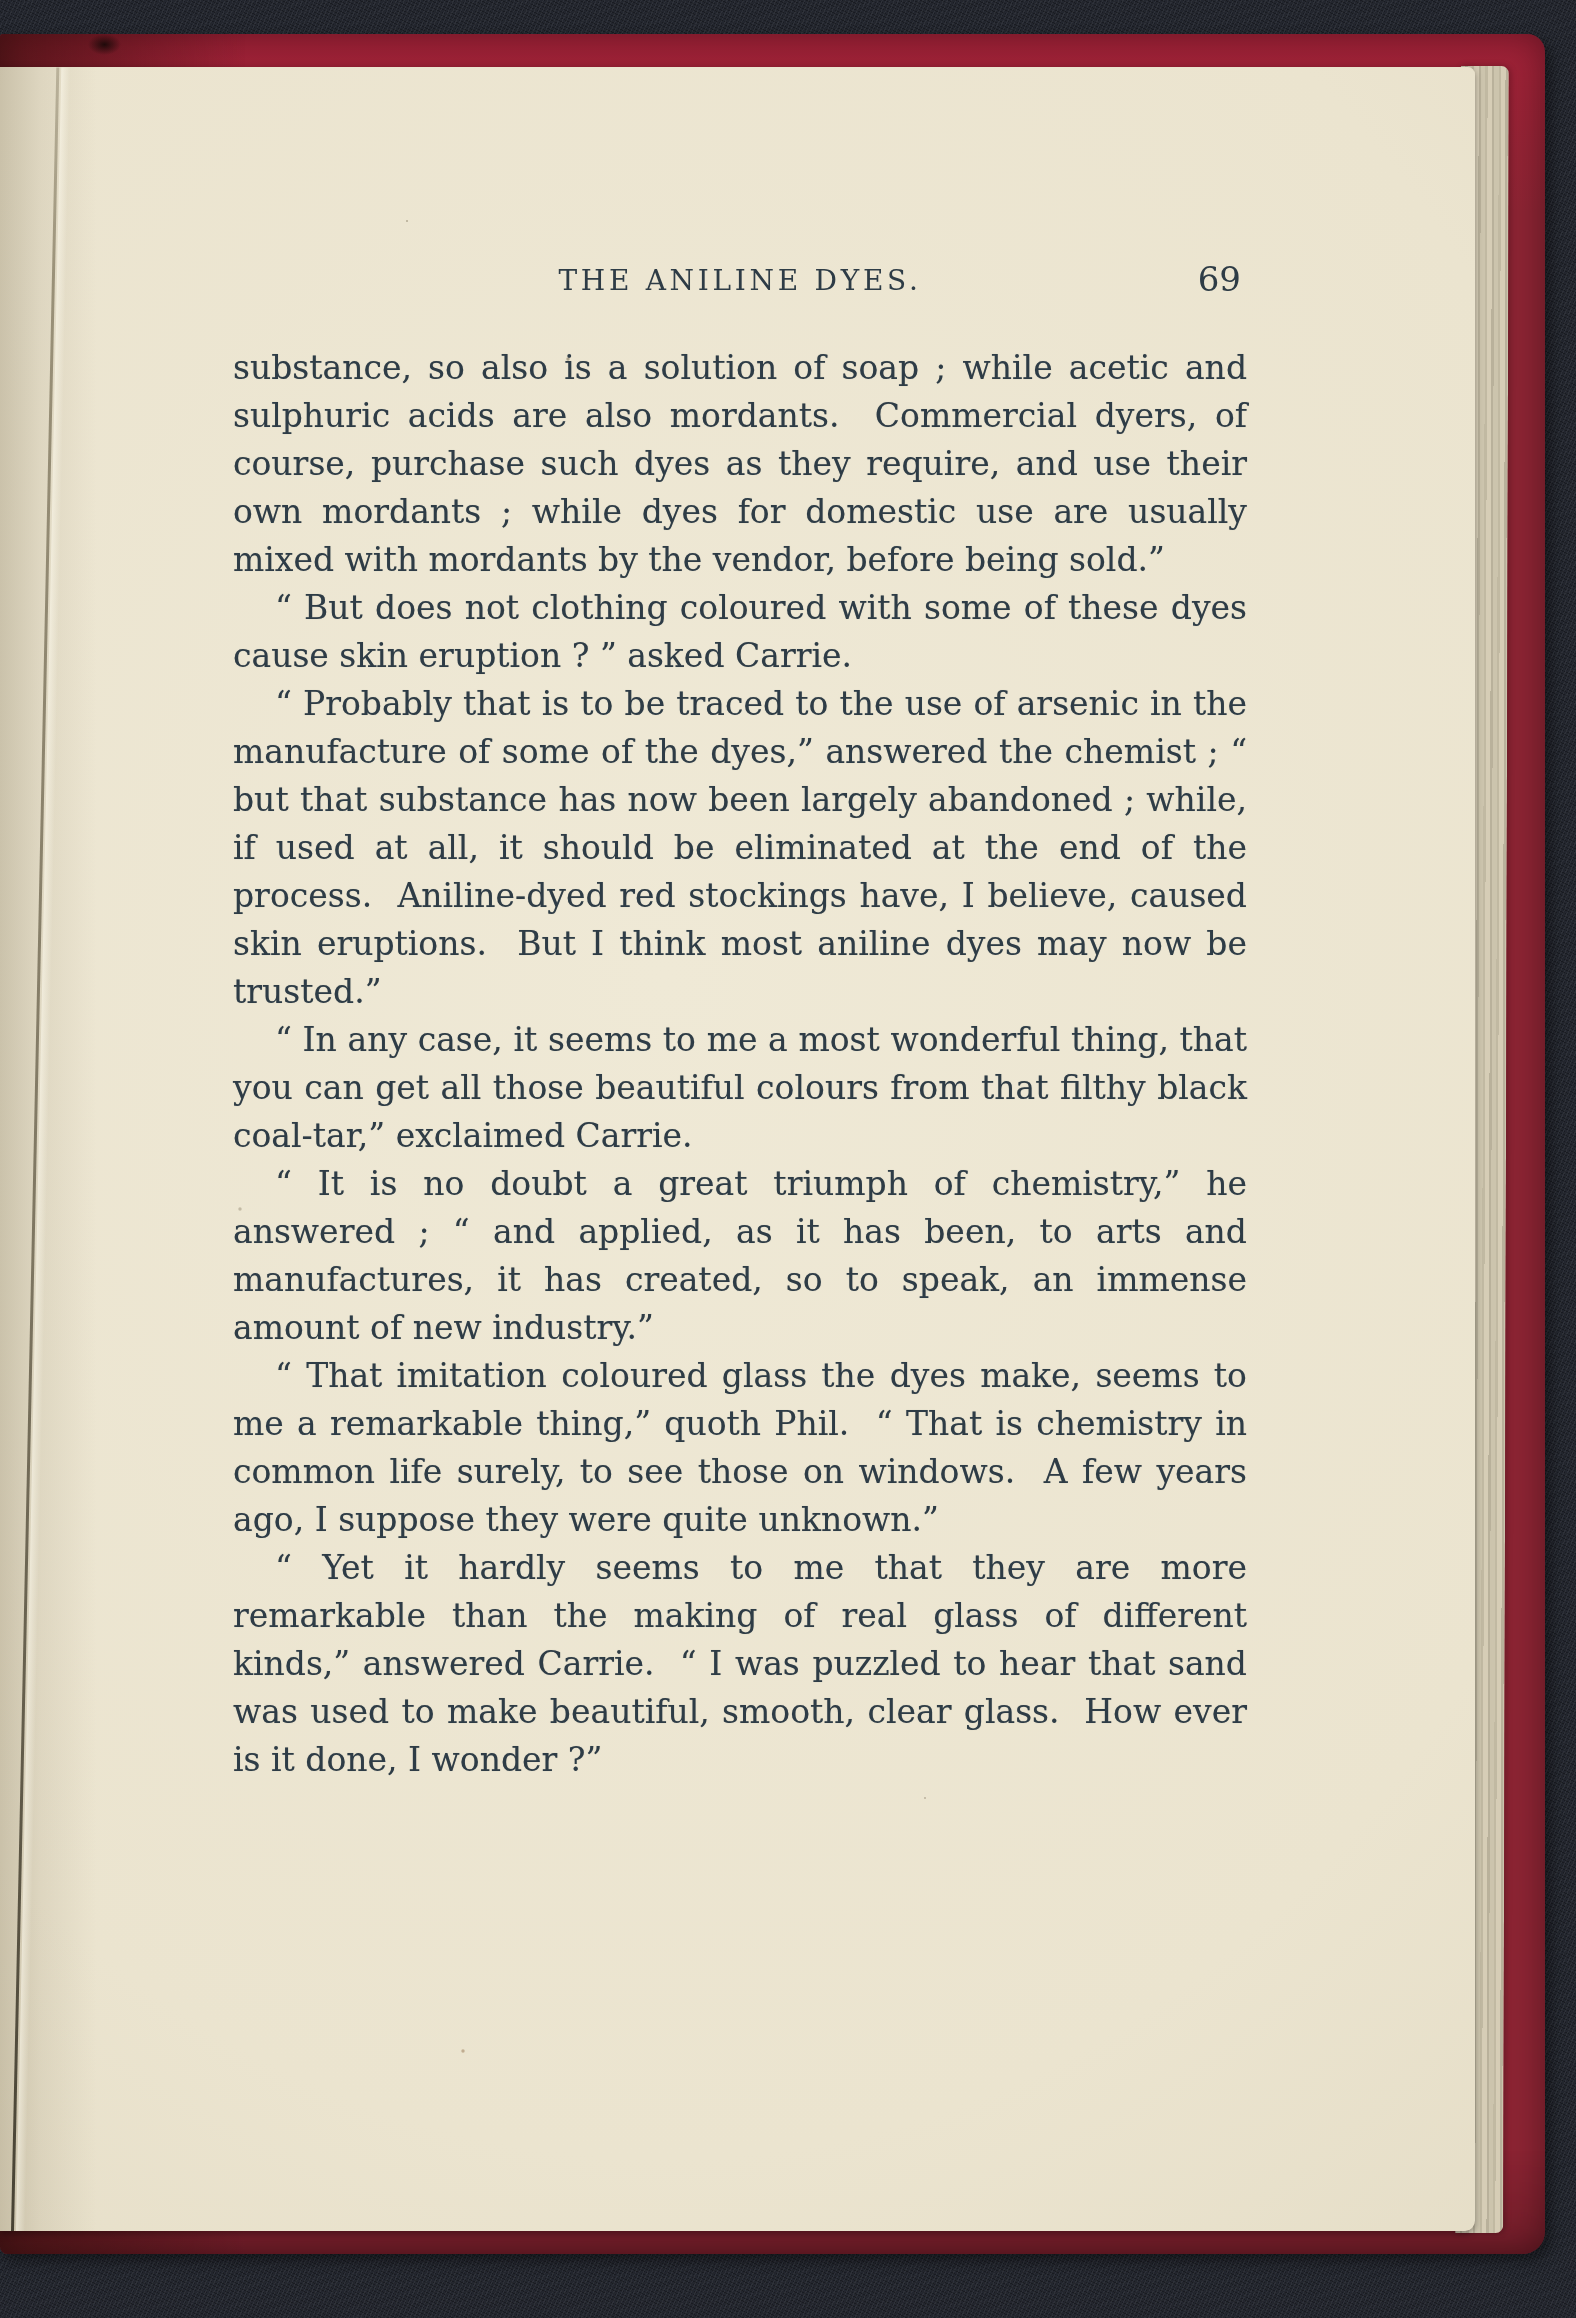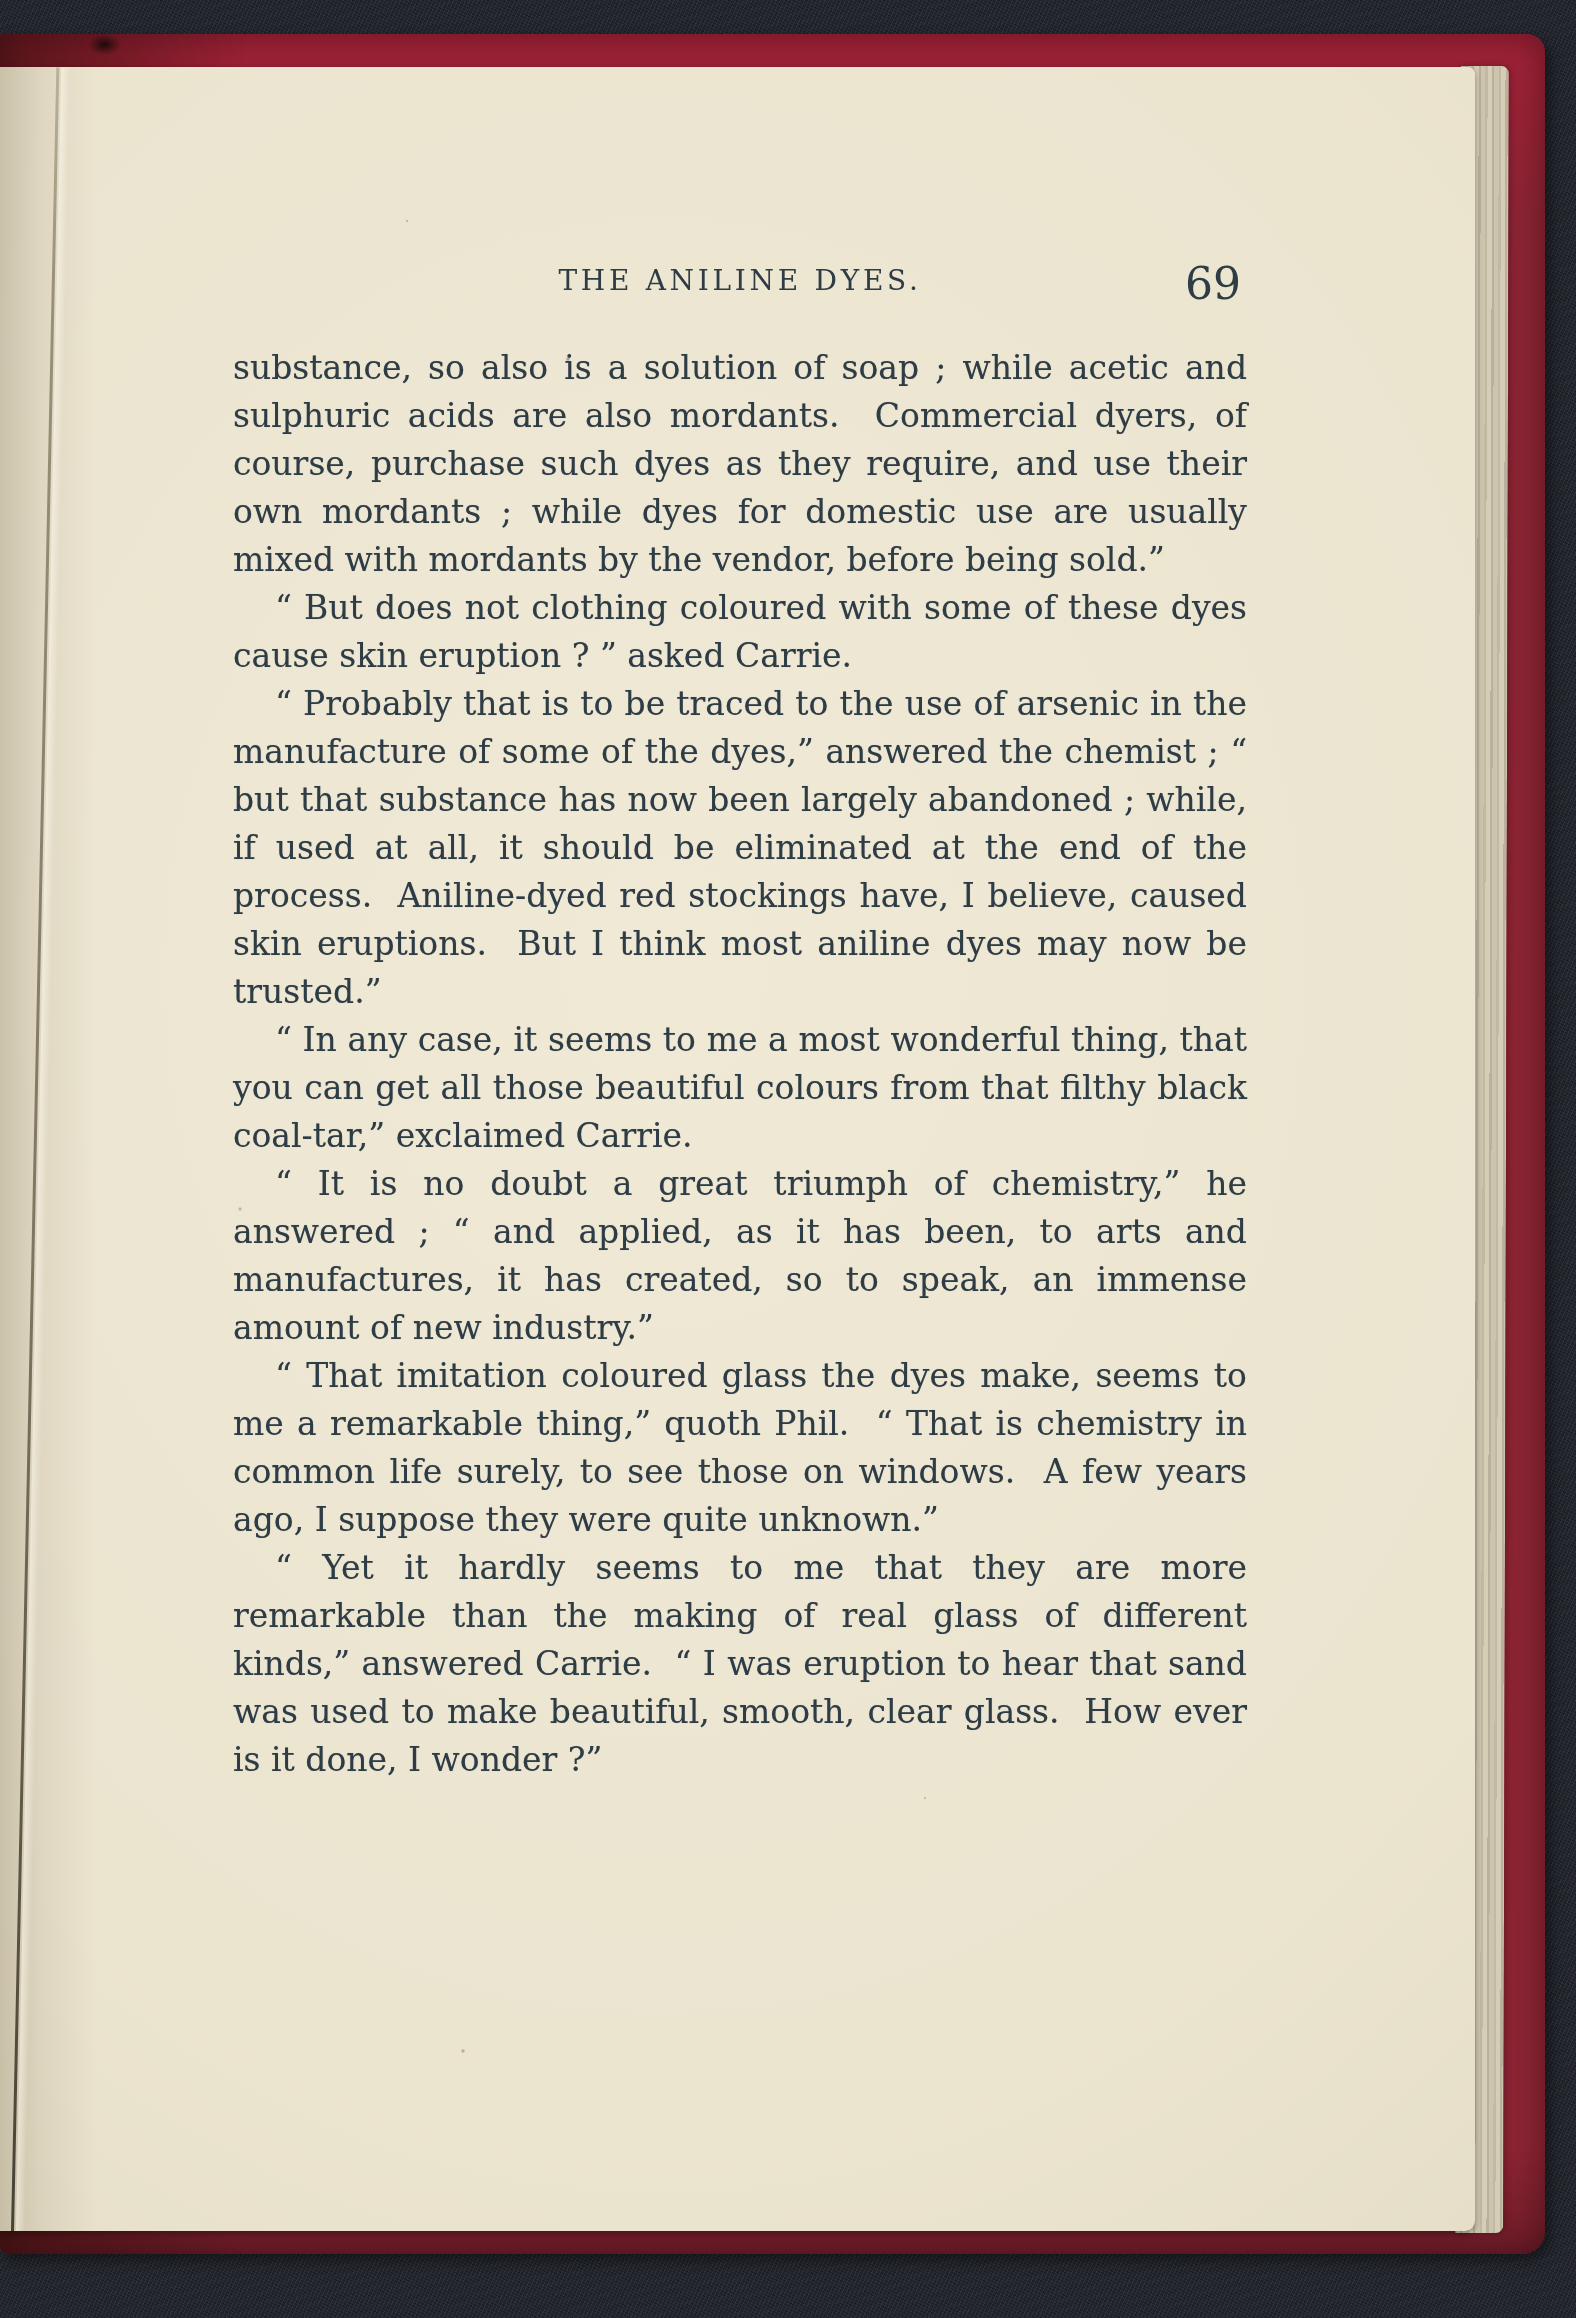--- a/index.html
+++ b/index.html
@@ -117,21 +117,21 @@
     text-align: center;
     font-family: "DejaVu Serif", serif;
     font-size: 28px;
     line-height: 1;
     letter-spacing: 3.7px;
     color: var(--ink, #2e3c46);
   }
   .page-number {
     position: absolute; right: 6px; top: 0;
     font-family: "DejaVu Serif", serif;
-    font-size: 44px;
+    font-size: 34px;
     line-height: 1;
     color: var(--ink, #2e3c46);
   }
   .body p {
     margin: 0;
     font-family: "DejaVu Serif", serif;
     font-size: 33px;
     line-height: 48px;
     text-align: justify;
     text-indent: 42px;
@@ -164,19 +164,19 @@
         <span class="running-title">THE ANILINE DYES.</span>
         <span class="page-number">69</span>
       </div>
       <div class="body">
           <p>substance, so also is a solution of soap ; while acetic and sulphuric acids are also mordants.  Commercial dyers, of course, purchase such dyes as they require, and use their own mordants ; while dyes for domestic use are usually mixed with mordants by the vendor, before being sold.”</p>
           <p>“ But does not clothing coloured with some of these dyes cause skin eruption ? ” asked Carrie.</p>
           <p>“ Probably that is to be traced to the use of arsenic in the manufacture of some of the dyes,” answered the chemist ; “ but that substance has now been largely abandoned ; while, if used at all, it should be eliminated at the end of the process.  Aniline-dyed red stockings have, I believe, caused skin eruptions.  But I think most aniline dyes may now be trusted.”</p>
           <p>“ In any case, it seems to me a most wonderful thing, that you can get all those beautiful colours from that filthy black coal-tar,” exclaimed Carrie.</p>
           <p>“ It is no doubt a great triumph of chemistry,” he answered ; “ and applied, as it has been, to arts and manufactures, it has created, so to speak, an immense amount of new industry.”</p>
           <p>“ That imitation coloured glass the dyes make, seems to me a remarkable thing,” quoth Phil.  “ That is chemistry in common life surely, to see those on windows.  A few years ago, I suppose they were quite unknown.”</p>
-          <p>“ Yet it hardly seems to me that they are more remarkable than the making of real glass of different kinds,” answered Carrie.  “ I was eruption to hear that sand was used to make beautiful, smooth, clear glass.  How ever is it done, I wonder ?”</p>
+          <p>“ Yet it hardly seems to me that they are more remarkable than the making of real glass of different kinds,” answered Carrie.  “ I was puzzled to hear that sand was used to make beautiful, smooth, clear glass.  How ever is it done, I wonder ?”</p>
         </div>
     </div>
   </div>
 
 </div>
 
 
 </body></html>

